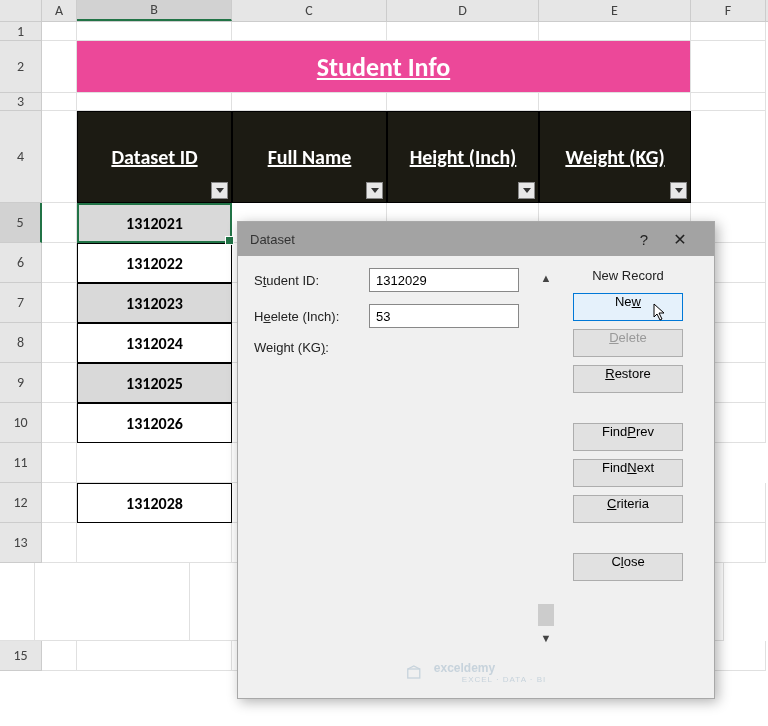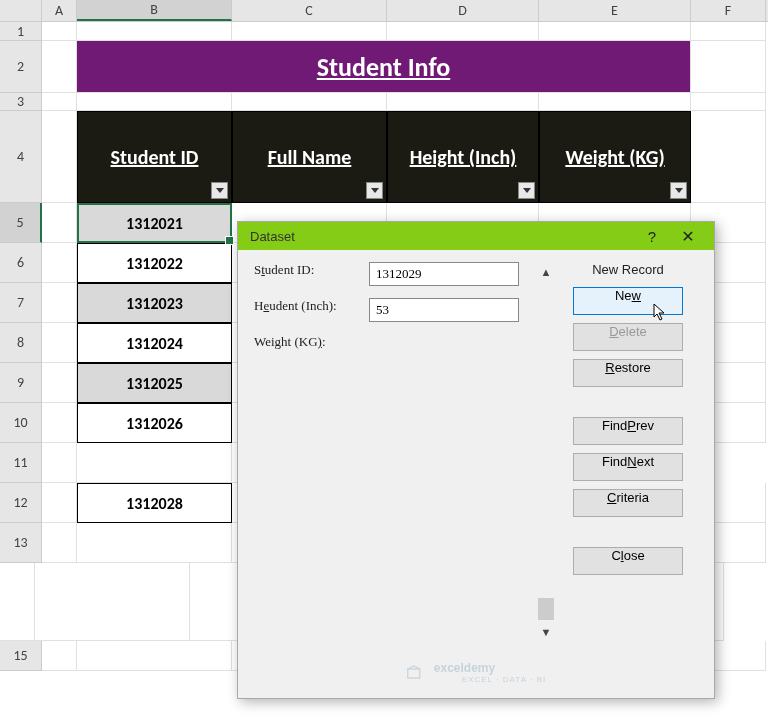--- a/index.html
+++ b/index.html
@@ -61,21 +61,21 @@
   justify-content: center;
   background: #fff;
 }
 .r1 { height: 19px; }
 .r2 { height: 52px; }
 .r3 { height: 18px; }
 .r4 { height: 92px; }
 .rdata { height: 40px; }
 
 .title-cell {
-  background: #701a75;
+  background: #ec4899;
   color: #fff;
   font-size: 26px;
   font-weight: bold;
   text-decoration: underline;
   justify-content: center;
 }
 .hdr-cell {
   background: #1c1b13;
   color: #fff;
   font-size: 20px;
@@ -130,40 +130,40 @@
   top: 221px;
   width: 478px;
   height: 478px;
   background: #f0f0f0;
   border: 1px solid #a8a8a8;
   box-shadow: 3px 3px 12px rgba(0,0,0,0.3);
   font-family: "Segoe UI", Tahoma, sans-serif;
   font-size: 13px;
 }
 .dlg-titlebar {
-  height: 28px;
-  display: flex;
-  align-items: center;
-  padding: 0 8px 0 12px;
-  background: #84cc16;
+  height: 34px;
+  display: flex;
+  align-items: center;
+  padding: 0 16px 0 12px;
+  background: #a3a3a3;
 }
 .dlg-title { flex: 1; font-size: 13px; color: #333; }
 .dlg-help, .dlg-close {
   width: 36px; height: 28px;
   display: flex; align-items: center; justify-content: center;
   font-size: 15px; color: #222;
 }
 .dlg-close { font-size: 16px; }
 .dlg-body {
   display: flex;
   padding: 12px 12px 12px 16px;
   gap: 8px;
 }
 .dlg-form { width: 275px; }
-.dlg-form .frow { display: flex; margin-bottom: 12px; font-family: Liberation Serif, serif; }
+.dlg-form .frow { display: flex; align-items: center; margin-bottom: 12px; }
 .dlg-form label { width: 115px; font-size: 13px; color: #222; }
 .dlg-form label .ul { text-decoration: underline; }
 .dlg-form input {
   width: 150px;
   height: 24px;
   padding: 2px 6px;
   border: 1px solid #888;
   background: #fff;
   font-size: 13px;
   font-family: inherit;
@@ -251,21 +251,21 @@
         <div class="cell col-b"></div>
         <div class="cell col-c"></div>
         <div class="cell col-d"></div>
         <div class="cell col-e"></div>
         <div class="cell col-f"></div>
     </div>
     <div class="row r4">
       <div class="row-h">4</div>
       <div class="cell col-a"></div>
       <div class="cell hdr-cell col-b">
-        <span>Student ID</span>
+        <span>Dataset ID</span>
         <div class="filter-arrow"></div>
       </div>
       <div class="cell hdr-cell col-c">
         <span>Full Name</span>
         <div class="filter-arrow"></div>
       </div>
       <div class="cell hdr-cell col-d">
         <span>Height (Inch)</span>
         <div class="filter-arrow"></div>
       </div>
@@ -382,21 +382,21 @@
     <div class="dlg-help">?</div>
     <div class="dlg-close">✕</div>
   </div>
   <div class="dlg-body">
     <div class="dlg-form">
       <div class="frow">
         <label><span>S</span><span class="ul">t</span><span>udent ID:</span></label>
         <input type="text" value="1312029" style="">
       </div>
       <div class="frow">
-        <label><span>H</span><span class="ul">e</span><span>udent (Inch):</span></label>
+        <label><span>H</span><span class="ul">e</span><span>elete (Inch):</span></label>
         <input type="text" value="53" style="">
       </div>
       <div class="frow">
         <label><span>Weight (KG</span><span class="ul">)</span><span>:</span></label>
       </div>
     </div>
     <div class="dlg-scroll">
       <span class="arr">▲</span>
       <div style="flex:1"></div>
       <div class="thumb"></div>

